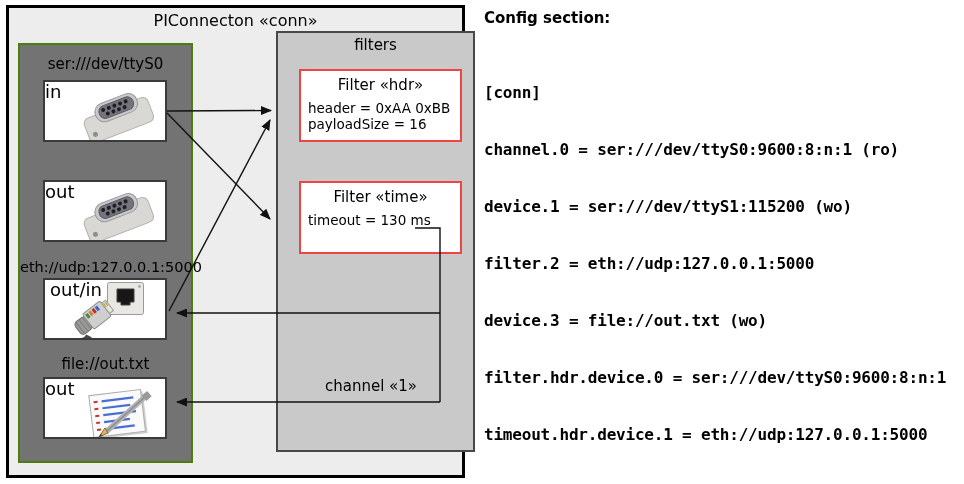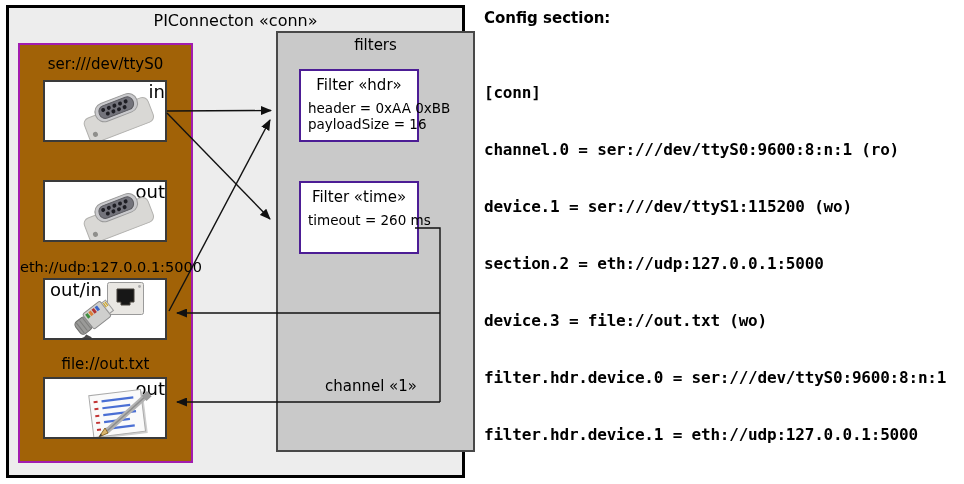--- a/index.html
+++ b/index.html
@@ -7,43 +7,43 @@
   .stage { position:relative; width:964px; height:484px; background:#fff; overflow:hidden; }
 
   
   .outer { position:absolute; left:6px; top:5px; width:459px; height:473px;
            border:3px solid #000; background:#ededed; }
   .diagram-title { position:absolute; left:0; right:0; top:3px; text-align:center;
                    font-size:16px; }
 
   
   .devices-panel { position:absolute; left:9px; top:35px; width:175px; height:420px;
-                   background:#a16207; border:2px solid #a21caf; }
+                   background:#737373; border:2px solid #4d7c0f; }
   .dev-url { position:absolute; left:0; width:171px; text-align:center;
              font-size:15px; line-height:17px; white-space:nowrap; }
   .d1u { top:11px; } .d2u { top:112px; } .d3u { top:214px; font-size:14.5px; } .d4u { top:311px; }
   .dev-box { position:absolute; left:23px; width:124px; height:62px;
              background:#fff; border:2px solid #3a3a3a; }
   .d1b { top:35px; } .d2b { top:135px; } .d3b { top:233px; } .d4b { top:332px; }
-  .port { position:absolute; top:0px; left:0; right:0; text-align:right;
+  .port { position:absolute; top:0px; left:0; right:0; text-align:left;
           font-size:18px; line-height:20px; }
   .port-left { left:5px; right:auto; text-align:left; }
   .icon { position:absolute; }
   .serial-icon { left:28px; top:5px; width:90px; height:53px; }
   .eth-port-icon { left:62px; top:2px; width:37px; height:33px; }
   .eth-plug-icon { left:16px; top:16px; width:62px; height:42px; }
   .note-icon { left:36px; top:7px; width:82px; height:51px; }
 
   
   .filters-panel { position:absolute; left:246px; top:23px; width:199px; height:421px;
                    background:#c9c9c9; border:2px solid #484848;margin-left:21px; }
   .filters-title { position:absolute; top:3px; left:0; right:0; text-align:center;
                    font-size:15px; }
-  .filter-box { position:absolute; left:21px; width:120px; height:73px;
-                background:#fff; border:2px solid #4c1d95; }
+  .filter-box { position:absolute; left:21px; width:163px; height:73px;
+                background:#fff; border:2px solid #ef4444; }
   .f-hdr { top:36px; } .f-time { top:148px; }
   .filter-name { margin-top:5px; text-align:center; font-size:15px; }
   .filter-props { position:absolute; left:7px; top:29px; font-size:13.5px;
                   line-height:16px; white-space:nowrap; }
 
   
   .chan { position:absolute; width:150px; text-align:right; font-size:15px; }
   .chan0 { left:267px; top:293px; }
   .chan1 { left:267px; top:377px; }
 
@@ -179,21 +179,21 @@
         <div class="filter-name">Filter «hdr»</div>
         <div class="filter-props">
           <div>header = 0xAA 0xBB</div>
           <div>payloadSize = 16</div>
         </div>
       </div>
 
       <div class="filter-box f-time">
         <div class="filter-name">Filter «time»</div>
         <div class="filter-props">
-          <div>timeout = 260 ms</div>
+          <div>timeout = 130 ms</div>
         </div>
       </div>
     </div>
   </div>
 
   <svg class="wires" viewBox="0 0 470 484">
     <defs>
       <marker id="arr" markerUnits="userSpaceOnUse" markerWidth="11" markerHeight="9" refX="10" refY="4.5" orient="auto">
         <path d="M0,0 L11,4.5 L0,9 Z" fill="#111"></path>
       </marker>
@@ -207,24 +207,24 @@
   </svg>
 
   <div class="chan chan1">channel «1»</div>
 
   <div class="config">
     <div class="config-heading">Config section:</div>
     <div class="config-body">
       <div class="config-line">[conn]</div>
       <div class="config-line">channel.0 = ser:///dev/ttyS0:9600:8:n:1 (ro)</div>
       <div class="config-line">device.1 = ser:///dev/ttyS1:115200 (wo)</div>
-      <div class="config-line">section.2 = eth://udp:127.0.0.1:5000</div>
+      <div class="config-line">filter.2 = eth://udp:127.0.0.1:5000</div>
       <div class="config-line">device.3 = file://out.txt (wo)</div>
       <div class="config-line">filter.hdr.device.0 = ser:///dev/ttyS0:9600:8:n:1</div>
-      <div class="config-line">filter.hdr.device.1 = eth://udp:127.0.0.1:5000</div>
+      <div class="config-line">timeout.hdr.device.1 = eth://udp:127.0.0.1:5000</div>
       <div class="config-line">filter.hdr.splitMode = header</div>
       
       
       
       
       
       
       
       
       

